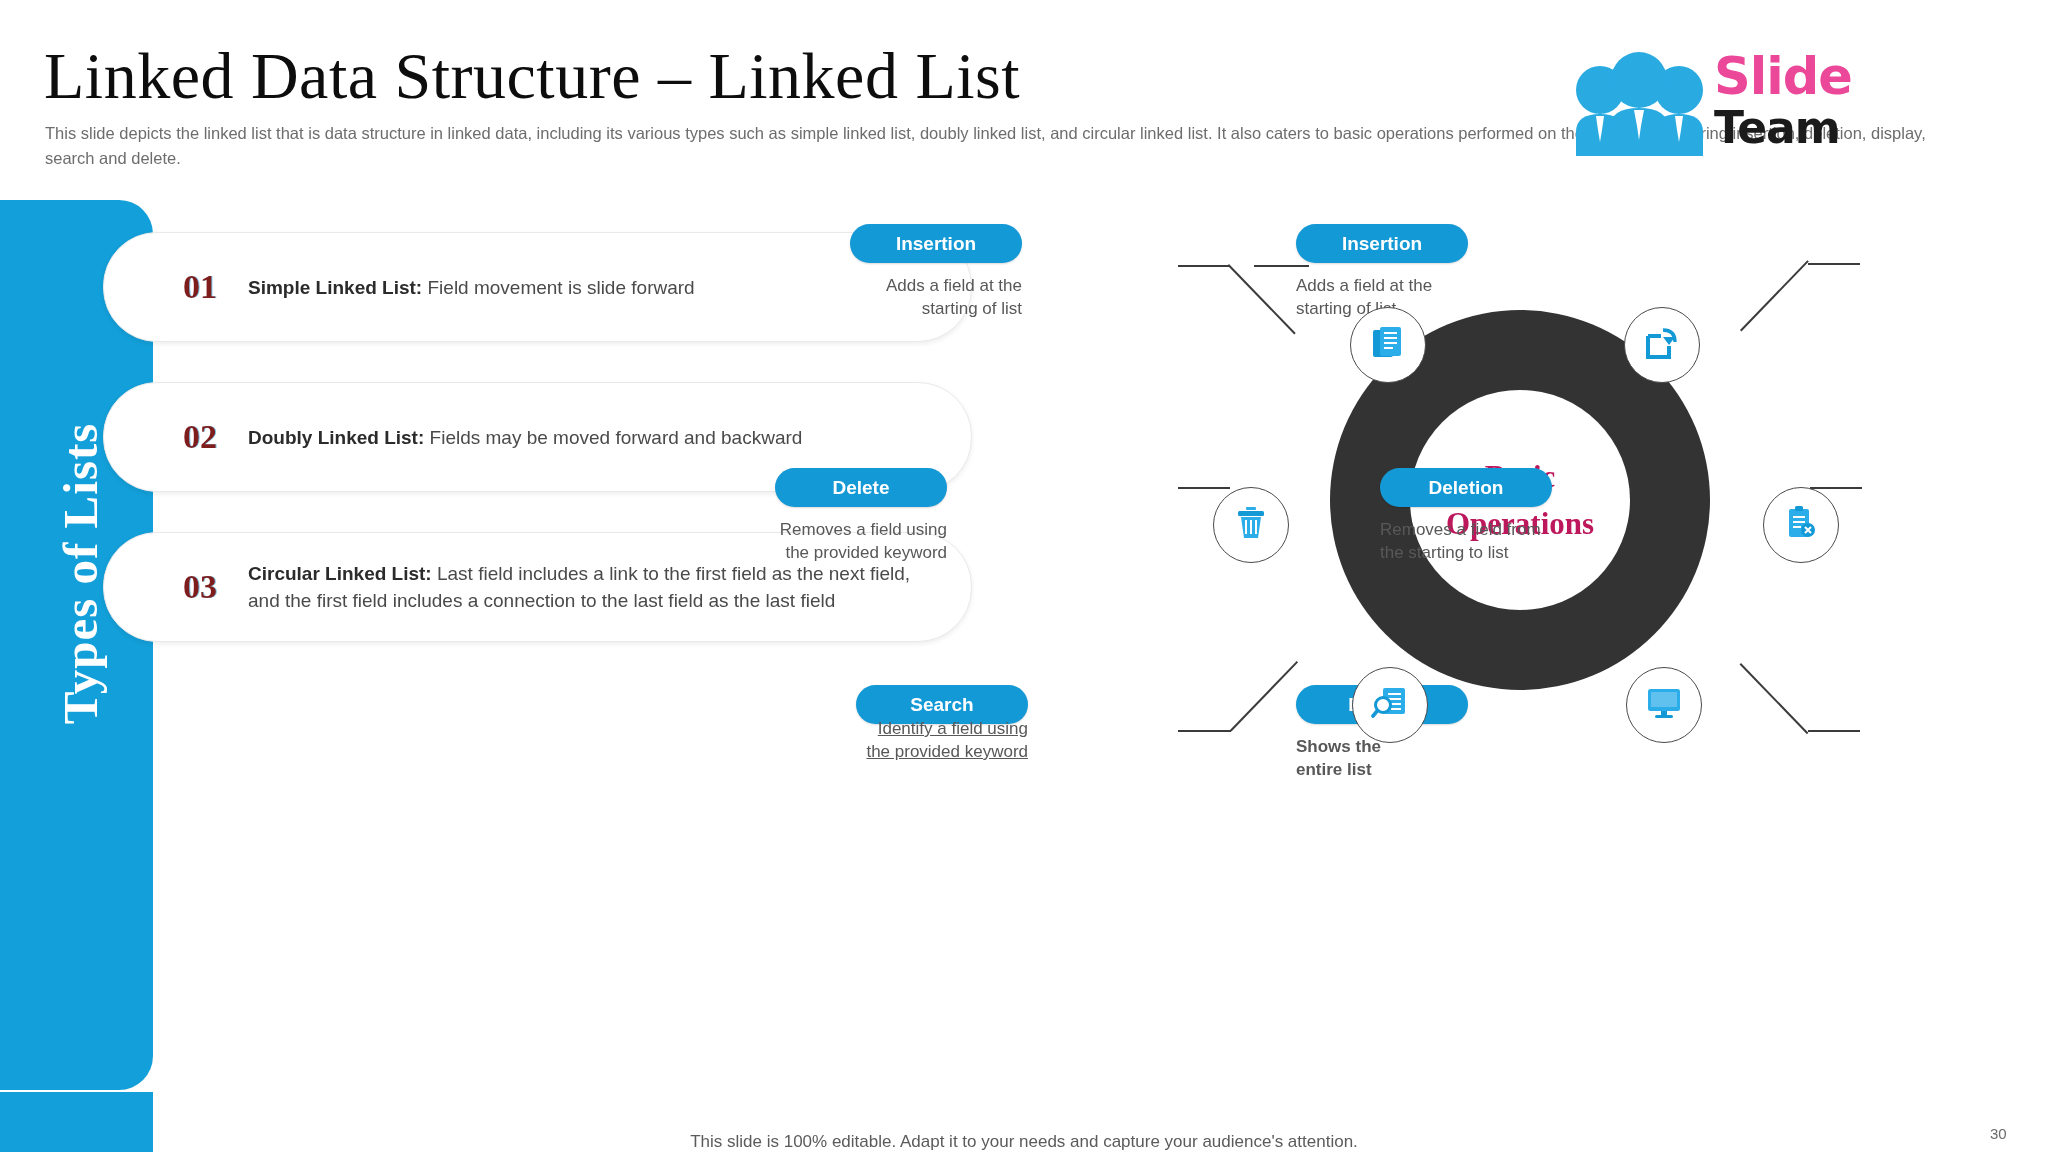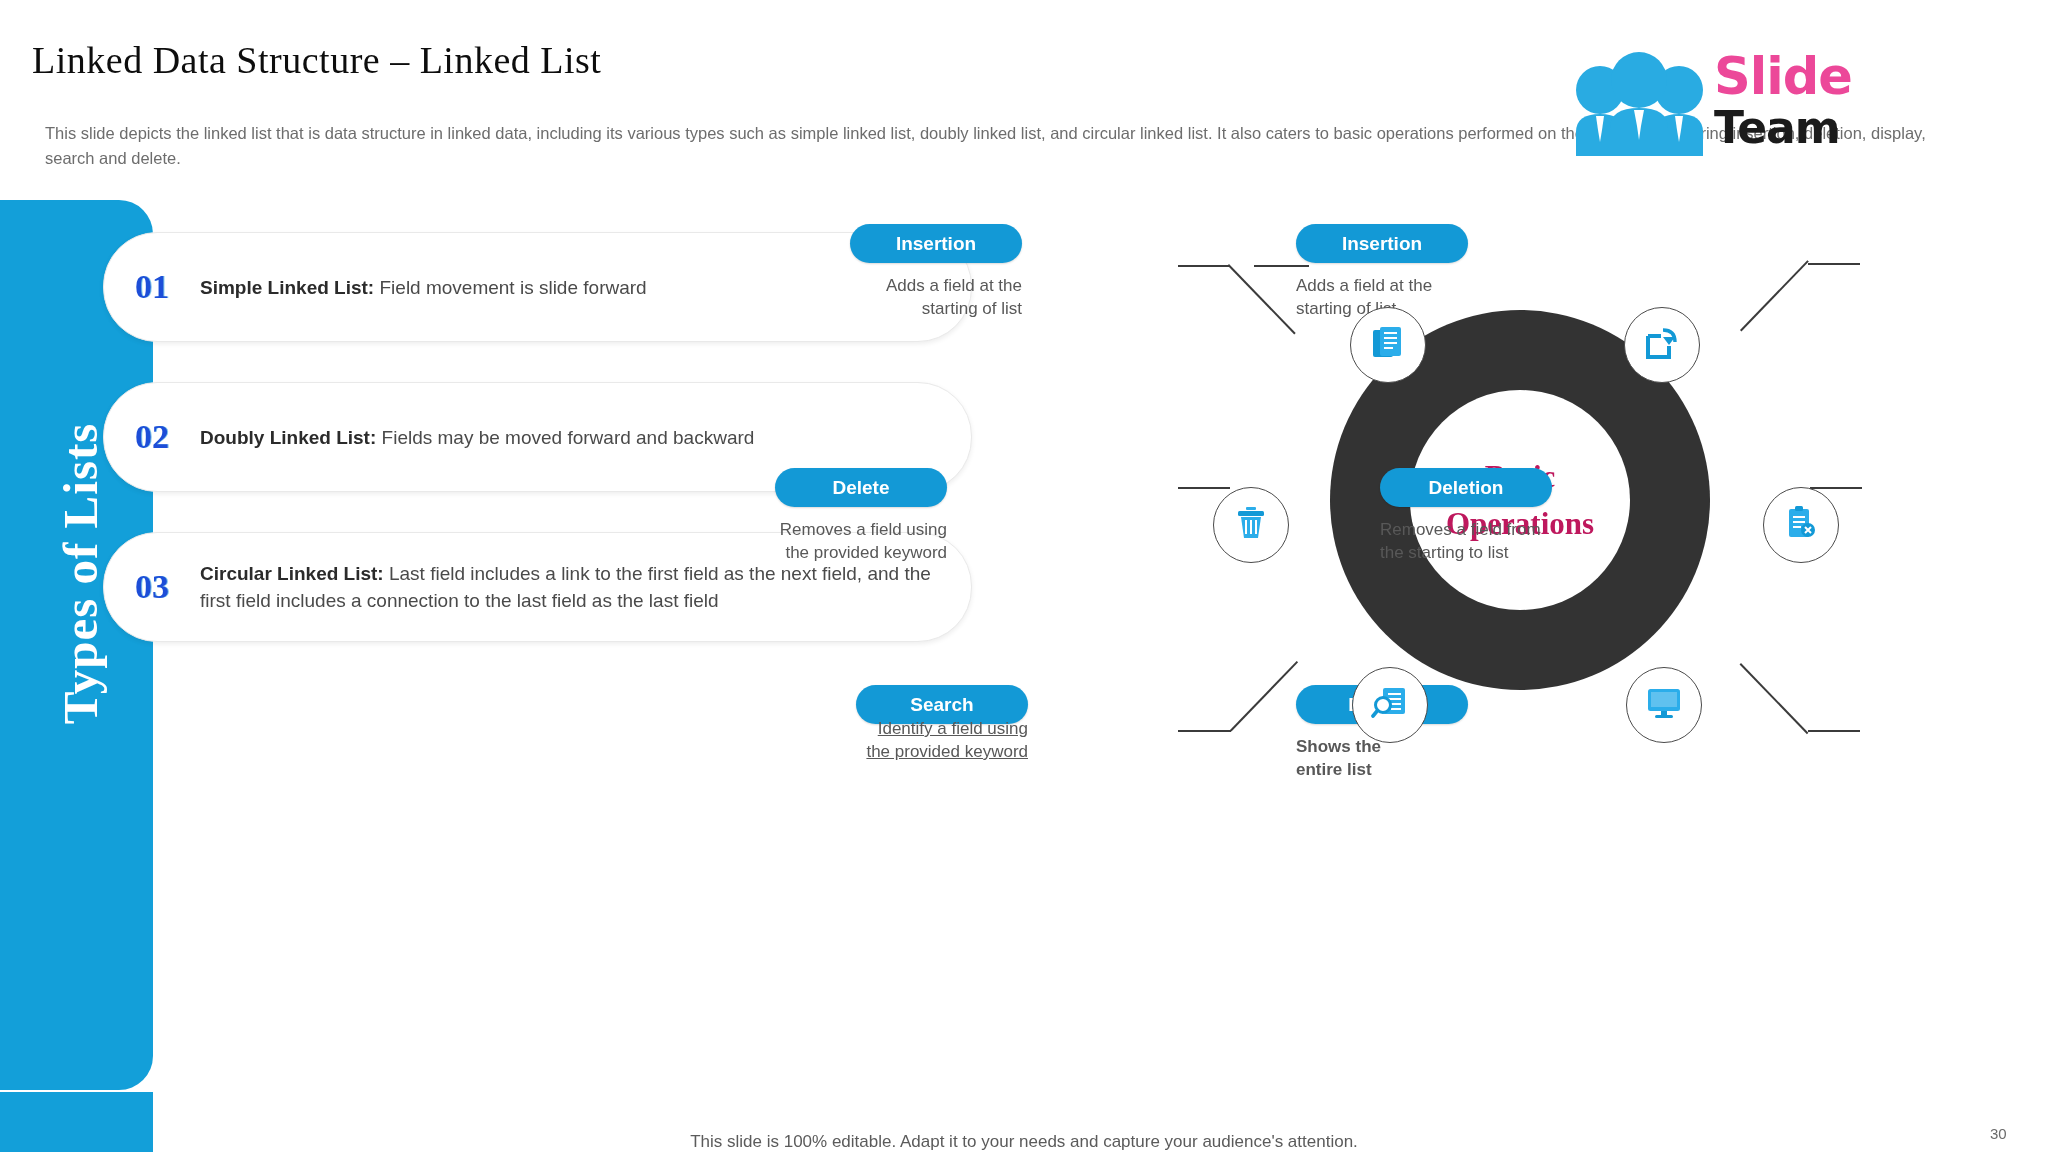--- a/index.html
+++ b/index.html
@@ -5,23 +5,23 @@
   html,body{margin:0;padding:0;}
   body{
     width:2048px;height:1152px;
     background:#ffffff;
     font-family:"Liberation Sans", sans-serif;
     overflow:hidden;
     position:relative;
   }
   
   .slide-title{
-    position:absolute;left:32px;top:38px;
+    position:absolute;left:44px;top:38px;
     font-family:"Liberation Serif", serif;
-    font-size:38px;
+    font-size:66px;
     letter-spacing:0.5px;
     color:#0d0d0d;
     white-space:nowrap;
   }
   .slide-subtitle{
     position:absolute;left:45px;top:121px;
     width:1900px;
     font-size:16.5px;
     line-height:25px;
     color:#6d6d6d;
@@ -72,22 +72,23 @@
     background:#ffffff;
     border:1px solid #e9e9e9;
     border-radius:54px;
     box-shadow:0 2px 5px rgba(0,0,0,0.07);
     display:flex;align-items:center;
   }
   .row-num{
     width:96px;flex:0 0 96px;text-align:center;
     font-family:"Liberation Serif", serif;
     font-weight:bold;font-size:34px;
-    color:#1d4ed8;
+    color:#7f1d1d;
     text-shadow:1px 0 0 #7fc6e8;
+    padding-left:48px;
   }
   .row-text{
     font-size:19px;color:#4a4a4a;line-height:27px;
     padding-right:30px;
   }
   .row-text b{color:#2b2b2b;font-weight:bold;}
   
   .diagram{position:absolute;left:980px;top:200px;width:1068px;height:890px;}
   .donut{
     position:absolute;left:350px;top:110px;width:380px;height:380px;

